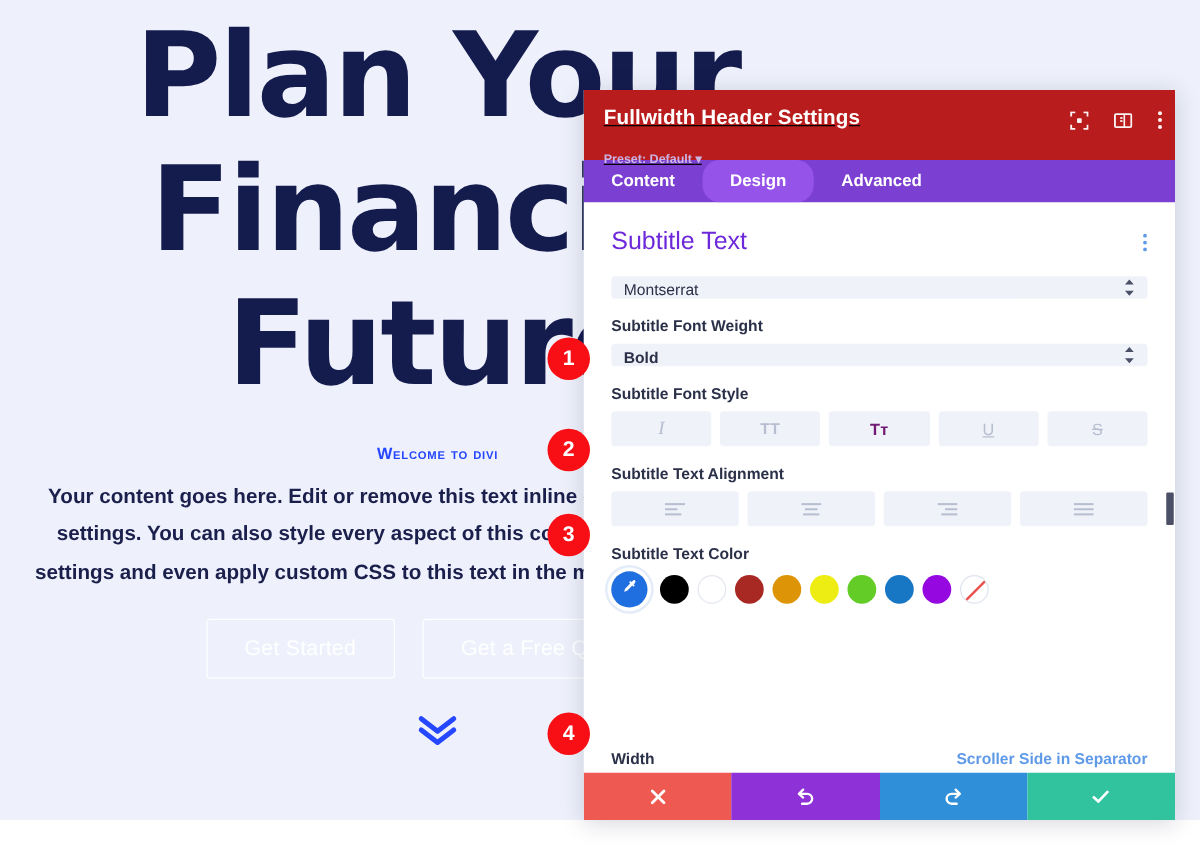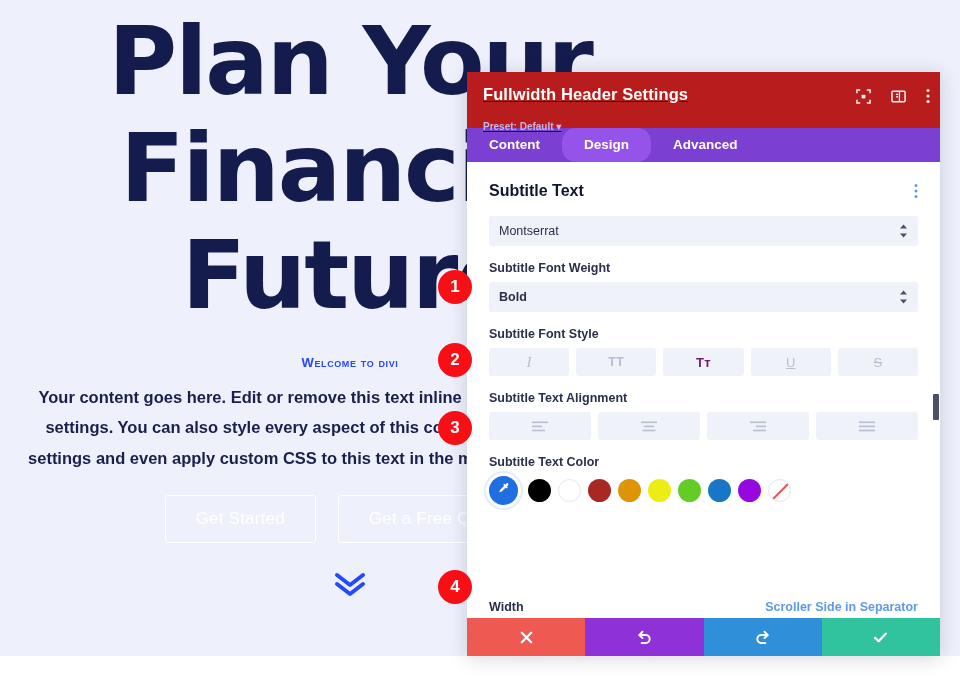--- a/index.html
+++ b/index.html
@@ -174,41 +174,41 @@
     padding: 20px 22px 0 22px;
   }
 
   .section-head {
     display: flex;
     align-items: center;
     justify-content: space-between;
     margin-bottom: 16px;
   }
   .section-title {
-    color: #0f172a;
-    font-size: 16px;
-    font-weight: bold;
+    color: #6d28d9;
+    font-size: 20px;
+    font-weight: normal;
   }
   .section-menu { color: #5f9ae8; line-height: 0; }
 
   .field { margin-bottom: 15px; }
   .field-label {
     font-size: 12.5px;
     font-weight: bold;
     color: #2b3049;
     margin-bottom: 7px;
   }
 
   .select-box {
     position: relative;
     background: #eff2f8;
     border-radius: 3px;
-    height: 30px;
-    display: flex;
-    align-items: center;
+    height: 18px;
+    display: flex;
+    align-items: flex-end;
     padding: 0 26px 0 10px;
     font-size: 12.5px;
     color: #2b3049;
   }
   .select-box.bold { font-weight: bold; }
   .select-arrows {
     position: absolute;
     right: 10px;
     top: 50%;
     transform: translateY(-50%);

